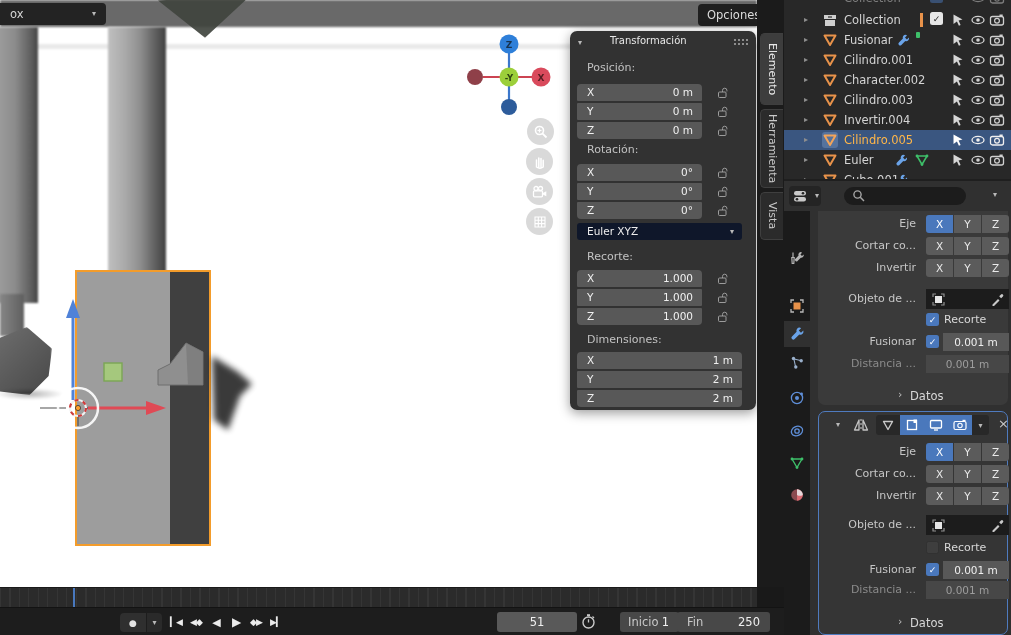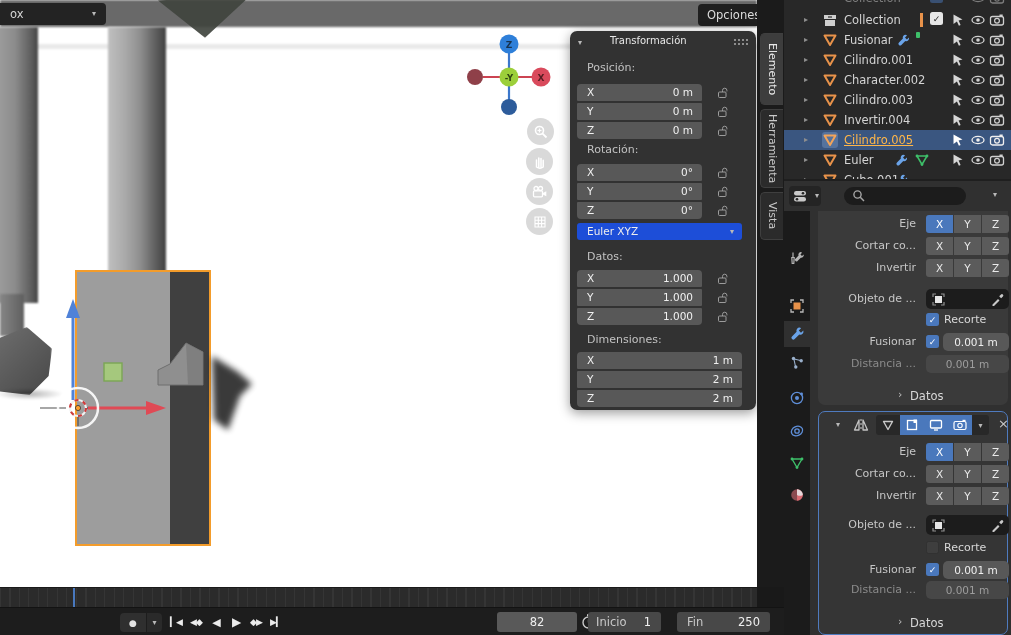--- a/index.html
+++ b/index.html
@@ -12,21 +12,21 @@
   
   #tfpanel{left:570px;top:31px;width:186px;height:379px;background:rgba(43,43,43,.97);
            border-radius:7px;box-shadow:0 3px 12px rgba(0,0,0,.4);color:#e6e6e6;}
   .tf-label{position:absolute;left:8px;font-size:11px;color:#c2c2c2;margin-left:9px;}
   .tf-row{position:absolute;left:7px;width:125px;height:17px;background:#585858;font-size:10.5px;color:#f0f0f0;}
   .tf-row.dim{width:165px;}
   .tf-row .ax{position:absolute;left:10px;top:2px;}
   .tf-row .vl{position:absolute;right:9px;top:2px;}
   .rt{border-radius:4px 4px 1px 1px;} .rm{border-radius:1px;} .rb{border-radius:1px 1px 4px 4px;}
   .tf-lock{position:absolute;left:147px;top:2px;}
-  .tf-dd{position:absolute;left:7px;width:165px;height:17px;background:#1d4ed8;border-radius:3px;font-size:10.5px;color:#ededed;}
+  .tf-dd{position:absolute;left:7px;width:165px;height:17px;background:#0f172a;border-radius:3px;font-size:10.5px;color:#ededed;}
   .grip{background-image:radial-gradient(#8d8d8d 1px,transparent 1.3px);background-size:4px 4px;}
   .chev{color:#b9b9b9;font-size:8px;}
   
   #sidetabs{left:757px;top:0;width:27px;height:587px;background:#1b1b1b;}
   .vtab{position:absolute;left:3px;width:23px;background:#2b2b2b;border:1px solid #3f3f3f;border-right:none;
         border-radius:5px 0 0 5px;color:#c9c9c9;font-size:11px;writing-mode:vertical-rl;
         display:flex;align-items:center;justify-content:center;box-sizing:border-box;}
   .vtab.active{background:#3d3d3d;color:#e8e8e8;}
   
   #timeline{left:0;top:587px;width:757px;height:20px;background:#2b2b2b;border-top:1px solid #1a1a1a;box-sizing:border-box;
@@ -36,38 +36,38 @@
   .tbtn{width:18px;height:20px;display:flex;align-items:center;justify-content:center;color:#ececec;font-size:9px;letter-spacing:-1px;}
   .field{background:#484848;border-radius:3px;color:#f0f0f0;font-size:11.5px;}
   
   #rightpanel{left:784px;top:0;width:227px;height:635px;background:#282828;}
   #outliner{left:0;top:0;width:227px;height:179px;overflow:hidden;background:#282828;}
   .o-row{position:absolute;left:0;width:227px;height:20px;}
   .o-row.sel{background:#3a5680;}
   .o-arrow{position:absolute;left:20px;top:5px;font-size:8px;color:#8f8f8f;}
   .o-icon{position:absolute;left:38px;top:2px;width:16px;height:16px;}
   .o-name{position:absolute;left:60px;top:3px;font-size:11.5px;color:#d4d4d4;white-space:nowrap;}
-  .sel .o-name{color:#ffb648;text-decoration:underline;}
+  .sel .o-name{color:#ffb648;}
   .sel .o-icon{background:rgba(160,190,235,.28);border-radius:3px;}
   .o-r1{position:absolute;left:166px;top:2px;}.o-r2{position:absolute;left:186px;top:2px;}.o-r3{position:absolute;left:205px;top:2px;}
   #props{left:0;top:179px;width:227px;height:456px;background:#303030;}
   #iconcol{left:0;top:30px;width:26px;height:426px;background:#1b1b1b;}
   .ptab{position:absolute;left:0;width:26px;height:26px;display:flex;align-items:center;justify-content:center;}
   .ptab.active{background:#303030;}
   #mainprops{left:26px;top:30px;width:201px;height:426px;overflow:hidden;}
   .modpanel{position:absolute;left:8px;width:190px;background:#3a3a3a;border-radius:7px;box-sizing:border-box;}
   .m-row{position:absolute;left:20px;width:190px;height:18px;font-size:11px;}
   .m-label{position:absolute;left:0;top:2px;width:86px;text-align:right;color:#c6c6c6;white-space:nowrap;}
   .m-label.dis{color:#8b8b8b;}
   .xyz{position:absolute;left:96px;top:0;display:flex;}
   .xyz .b{width:27px;height:18px;background:#5b5b5b;color:#eaeaea;font-size:10.5px;display:flex;align-items:center;justify-content:center;margin-right:1px;}
   .xyz .b:first-child{border-radius:3px 0 0 3px;}.xyz .b:last-child{border-radius:0 3px 3px 0;margin-right:0;}
   .xyz .on{background:#4a78bc;color:#fff;}
   .m-dot{position:absolute;left:185px;top:3px;color:#9b9b9b;font-size:10px;}
-  .m-field{position:absolute;height:18px;background:#585858;border-radius:5px;color:#efefef;font-size:10.5px;
+  .m-field{position:absolute;height:18px;background:#585858;border-radius:0;color:#efefef;font-size:10.5px;
            display:flex;align-items:center;justify-content:center;}
   .m-field.dis{background:#474747;color:#9d9d9d;}
   .chk{position:absolute;width:13px;height:13px;top:2px;border-radius:2.5px;display:flex;align-items:center;justify-content:center;
        font-size:9px;color:#fff;}
   .chk.on{background:#4a78bc;}
   .chk.off{background:#3e3e3e;border:1px solid #313131;box-sizing:border-box;}
   .hbtn{width:24px;height:20px;display:flex;align-items:center;justify-content:center;background:#282828;}
   .hbtn.on{background:#4a78bc;}
   .navbtn{position:absolute;width:27px;height:27px;border-radius:50%;background:rgba(186,186,186,.55);
           display:flex;align-items:center;justify-content:center;}
@@ -221,21 +221,21 @@
       <svg class="tf-lock" style="top:173px;" width="12" height="13">
           <rect x="1.5" y="6" width="7.5" height="5.5" rx="1" fill="none" stroke="#9c9c9c"></rect>
           <path d="M5.5 6 V4.4 A2.2 2.2 0 0 1 9.9 4.4 V5.4" fill="none" stroke="#9c9c9c"></path>
         </svg>
 
       <div class="tf-dd" style="top:192px;">
         <span class="abs" style="left:10px;top:2px;">Euler XYZ</span>
         <span class="abs chev" style="right:8px;top:4px;">▾</span>
       </div>
 
-      <div class="tf-label" style="top:219px;">Datos:</div>
+      <div class="tf-label" style="top:219px;">Recorte:</div>
       <div class="tf-row rt" style="top:239px;">
           <span class="ax">X</span>
           <span class="vl">1.000</span>
         </div>
       <div class="tf-row rm" style="top:258px;">
           <span class="ax">Y</span>
           <span class="vl">1.000</span>
         </div>
       <div class="tf-row rb" style="top:277px;">
           <span class="ax">Z</span>
@@ -296,29 +296,29 @@
     </div>
     <div class="abs" style="left:167px;top:4px;display:flex;gap:2px;">
       <div class="tbtn">▎◀</div>
       <div class="tbtn">◀◆</div>
       <div class="tbtn" style="font-size:11px;">◀</div>
       <div class="tbtn" style="font-size:12px;">▶</div>
       <div class="tbtn">◆▶</div>
       <div class="tbtn">▶▎</div>
     </div>
     <div class="abs field" style="left:497px;top:4px;width:80px;height:20px;background:#595959;display:flex;align-items:center;justify-content:center;">
-      <span>82</span>
+      <span>51</span>
     </div>
     <svg class="abs" style="left:580px;top:5px;" width="17" height="17">
         <circle cx="8.5" cy="9.5" r="5.5" fill="none" stroke="#c9c9c9" stroke-width="1.4"></circle>
         <line x1="8.5" y1="9.5" x2="8.5" y2="6.3" stroke="#c9c9c9" stroke-width="1.3"></line>
         <rect x="7" y="1.2" width="3" height="2" fill="#c9c9c9"></rect>
         <line x1="12.5" y1="3.5" x2="14" y2="5" stroke="#c9c9c9" stroke-width="1.2"></line>
       </svg>
-    <div class="abs field" style="left:588px;top:4px;width:73px;height:20px;">
+    <div class="abs field" style="left:620px;top:4px;width:59px;height:20px;">
       <span class="abs" style="left:8px;top:3px;color:#c9c9c9;">Inicio</span>
       <span class="abs" style="right:10px;top:3px;">1</span>
     </div>
     <div class="abs field" style="left:677px;top:4px;width:93px;height:20px;">
       <span class="abs" style="left:10px;top:3px;color:#c9c9c9;">Fin</span>
       <span class="abs" style="right:10px;top:3px;">250</span>
     </div>
   </div>
 
   <div class="abs" id="rightpanel">

